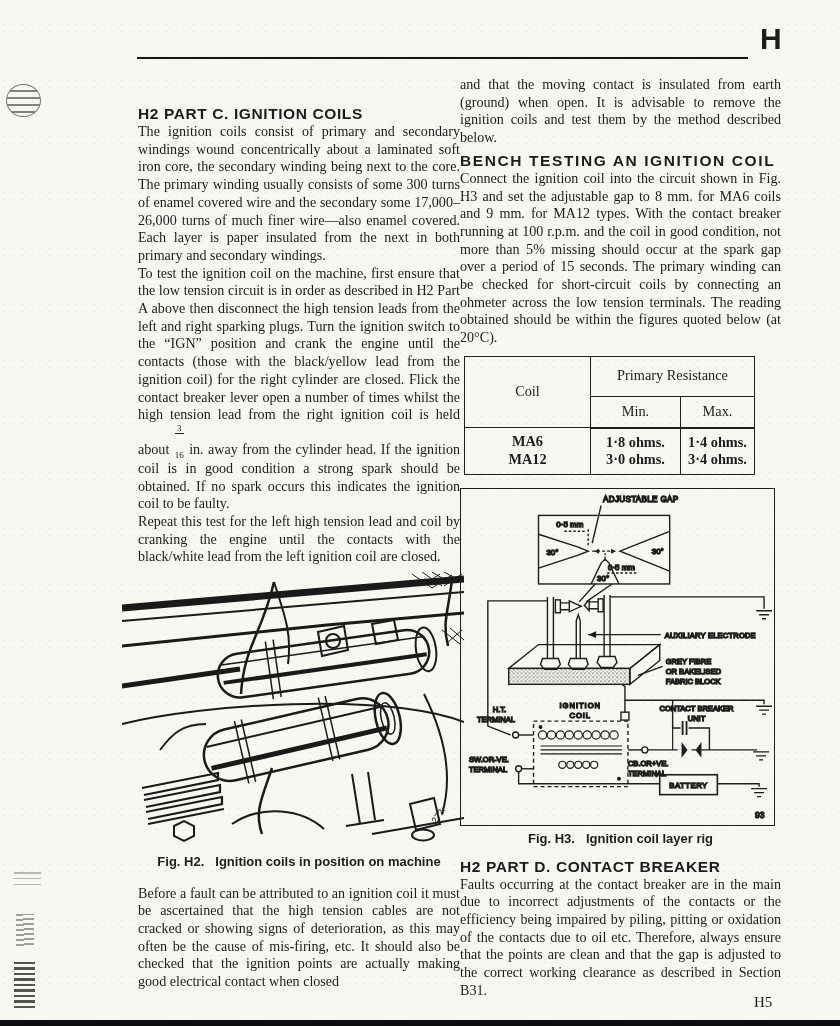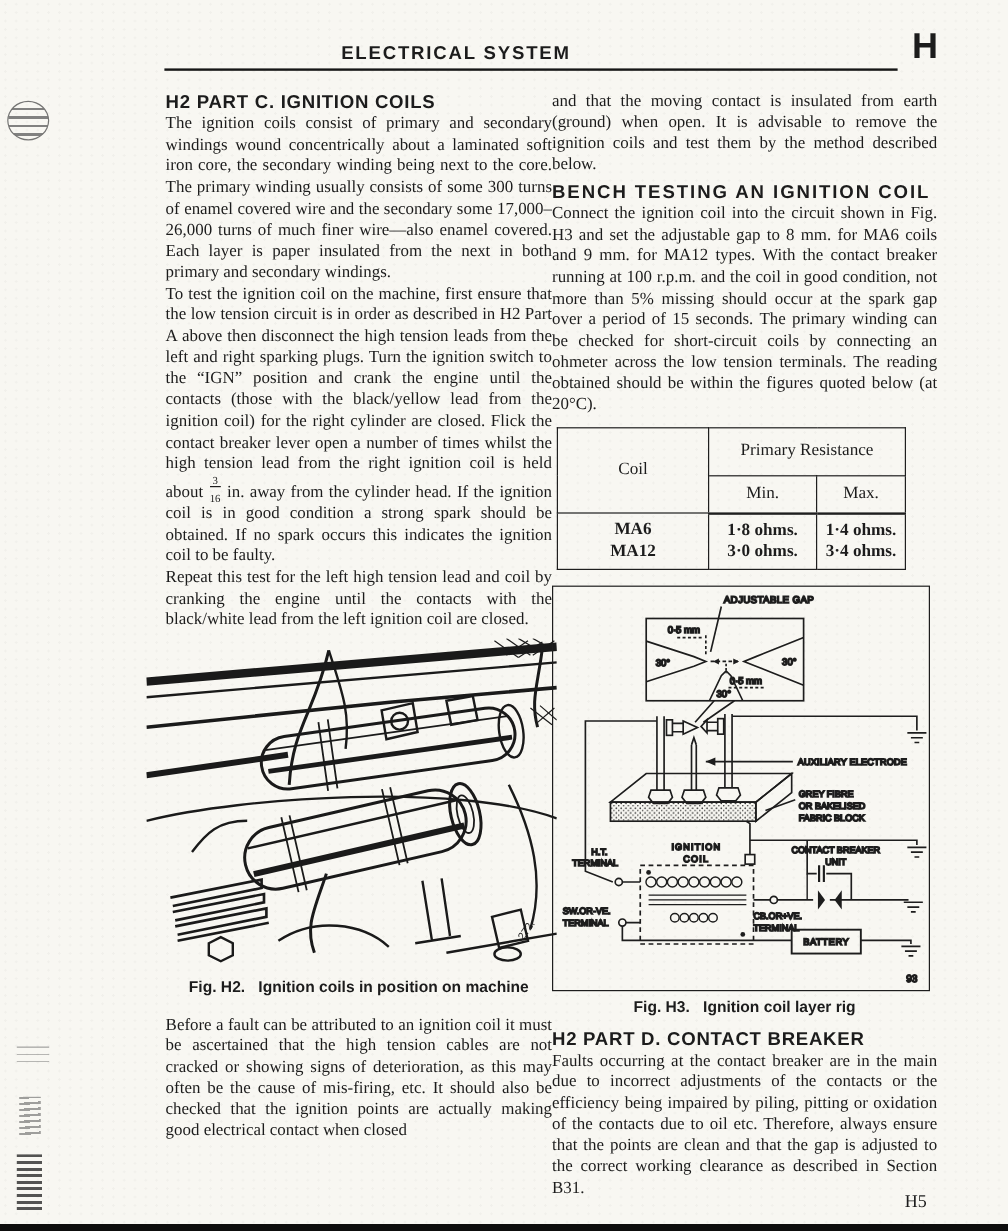--- a/index.html
+++ b/index.html
@@ -19,30 +19,30 @@
     font-size:15.5px; letter-spacing:1.5px;
   }
   .hdr-rule { position:absolute; top:57px; left:137px; width:611px; height:0; border-top:2.6px solid #161616; }
   .hdr-letter {
     position:absolute; top:22px; left:760px;
     font-family:"Liberation Sans", sans-serif; font-weight:bold; font-size:30px;
   }
   
   .col { position:absolute; text-align:justify; font-size:14.1px; line-height:17.7px; }
   .col p { margin:0; }
-  .left-col  { left:138px; top:76px; width:322px; }
+  .left-col  { left:138px; top:104px; width:322px; }
   .right-col { left:460px; top:76px; width:321px; }
   h2.sec {
     font-family:"Liberation Sans", sans-serif; font-weight:bold;
     font-size:15.5px; letter-spacing:0.6px; line-height:19px; margin:0; text-align:left;
   }
   h2.wide { letter-spacing:1.6px; }
   .frac { display:inline-block; vertical-align:-4px; text-align:center; line-height:1; font-size:9px; margin:0 1px; }
   .fnum { display:block; }
-  .fden { display:block; border-top:0.9px solid #1c1c1c; padding-top:5px; }
+  .fden { display:block; border-top:0.9px solid #1c1c1c; padding-top:17px; }
   .caption {
     font-family:"Liberation Sans", sans-serif; font-weight:bold;
     font-size:13px; text-align:center; margin-top:4px;
   }
   .caption .cap-label { margin-right:11px; }
   
   table.res { border-collapse:collapse; margin:9px 0 0 4px; width:290px; table-layout:fixed; }
   table.res td {
     border:1.6px solid #1f1f1f; text-align:center; font-size:14.3px; padding:0;
   }
@@ -80,21 +80,20 @@
   .margin-barcode {
     position:absolute; left:14px; top:962px; width:21px; height:48px; opacity:0.8;
     background:repeating-linear-gradient(180deg, #2a2a2a 0 2.5px, transparent 2.5px 5.5px);
   }
 </style>
 </head>
 <body>
 
 <div class="page">
 
-  <div class="hdr-title">ELECTRICAL SYSTEM</div>
   <div class="hdr-rule"></div>
   <div class="hdr-letter">H</div>
 
   <div class="stamp"></div>
   <div class="margin-mark1"></div>
   <div class="margin-smudge"></div>
   <div class="margin-barcode"></div>
 
   <div class="col left-col">
     <h2 class="sec">H2 PART C. IGNITION COILS</h2>

